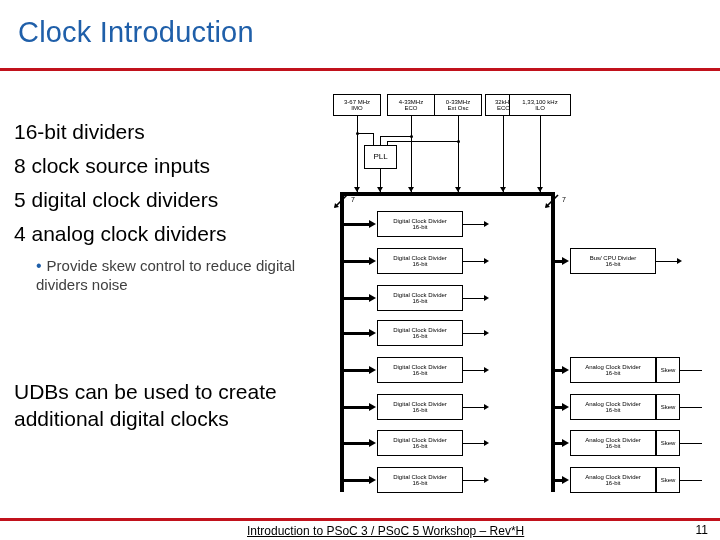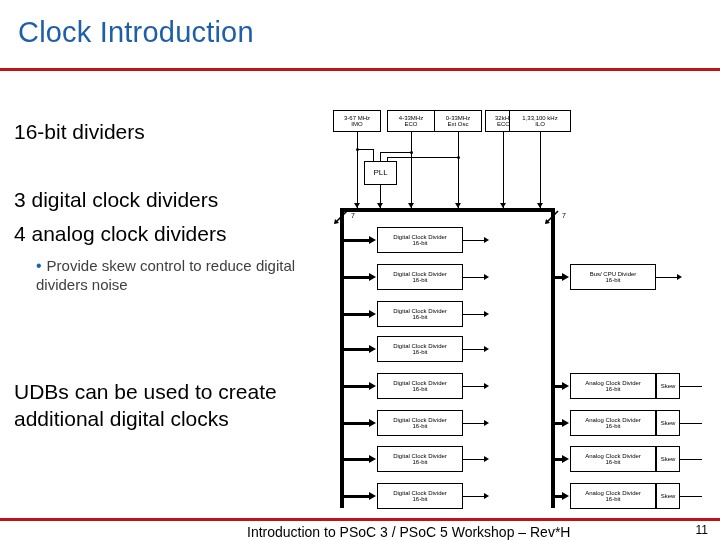--- a/index.html
+++ b/index.html
@@ -71,21 +71,21 @@
   .bullet.wrap {
     white-space: normal;
     width: 320px;
     line-height: 27px;
   }
 
   
   #diagram {
     position: absolute;
     left: 0;
-    top: 16px;
+    top: 0;
     width: 720px;
     height: 492px;
     text-decoration: underline;
   }
   .box {
     position: absolute;
     box-sizing: border-box;
     border: 1px solid #000;
     background: #ffffff;
     text-align: center;
@@ -163,43 +163,45 @@
     left: 0;
     top: 518px;
     width: 720px;
     height: 3px;
     background: #c1121c;
   }
   #footer-text {
     position: absolute;
     left: 247px;
     top: 524px;
-    font-size: 14px;
+    font-size: 12px;
     color: #000;
     white-space: nowrap;
+    text-decoration: underline;
   }
   #footer-page {
     position: absolute;
     right: 12px;
     top: 523px;
     font-size: 12px;
     color: #000;
   }
 </style>
 </head>
 <body>
 
 <div id="slide">
 
   <div id="slide-title">Clock Introduction</div>
   <div id="title-rule"></div>
 
 
   <div class="bullet" style="top:120px">16-bit dividers</div>
-  <div class="bullet" style="top:188px">3 digital clock dividers</div>
+  <div class="bullet" style="top:154px">8 clock source inputs</div>
+  <div class="bullet" style="top:188px">5 digital clock dividers</div>
   <div class="bullet" style="top:222px">4 analog clock dividers</div>
 
   <div class="subbullet" style="top:256px">
     <span class="dot">•</span><span>Provide skew control to reduce digital dividers noise</span>
   </div>
 
   <div class="bullet wrap" style="top:378px">UDBs can be used to create additional digital clocks</div>
 
   <div id="diagram">
 

